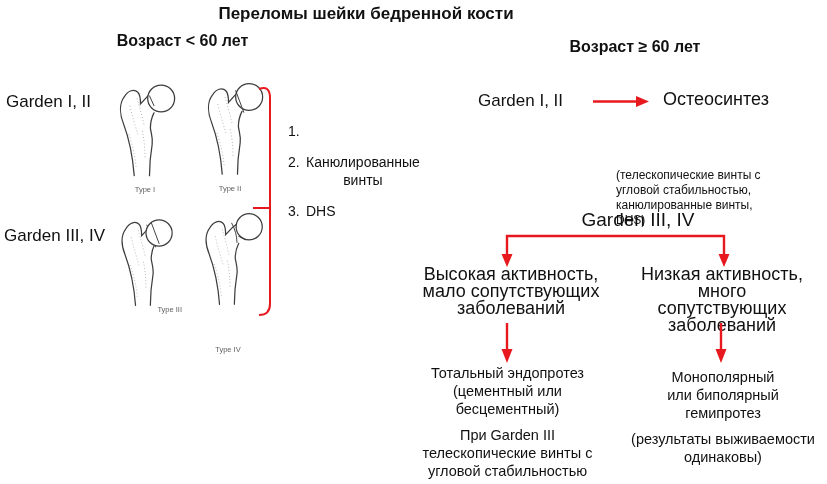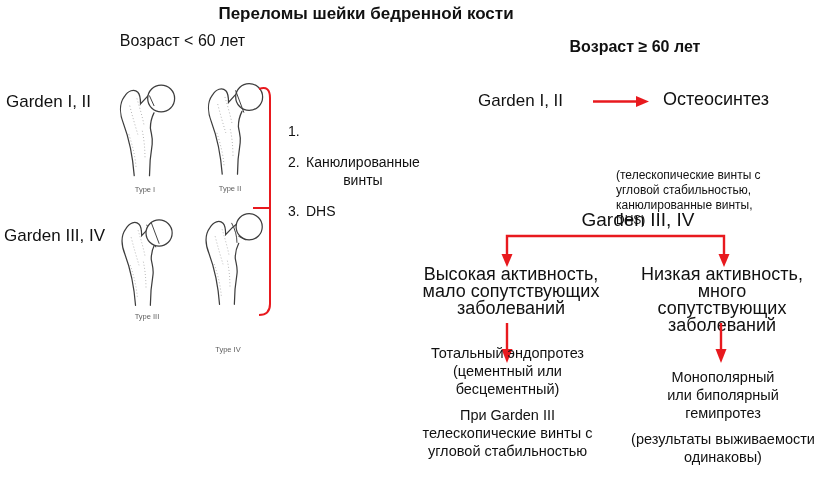--- a/index.html
+++ b/index.html
@@ -4,21 +4,21 @@
 <style>
   html,body{margin:0;padding:0;background:#fff;}
   #canvas{
     position:relative;width:827px;height:484px;background:#ffffff;
     font-family:"Liberation Sans", sans-serif;color:#111;overflow:hidden;
   }
   .abs{position:absolute;}
   .ml{white-space:pre-line;}
 
   .page-title{left:166px;top:4px;width:400px;font-size:17px;font-weight:bold;text-align:center;}
-  .hdr-left{left:80px;top:32px;width:205px;font-size:16px;font-weight:normal;text-align:center;}
+  .hdr-left{left:80px;top:32px;width:205px;font-size:16px;font-weight:bold;text-align:center;}
   .hdr-right{left:535px;top:38px;width:200px;font-size:16px;font-weight:bold;text-align:center;}
 
   .garden-lbl-left{font-size:17px;}
   .bone-type-lbl{font-size:7.5px;color:#5f5f5f;text-align:center;width:70px;}
 
   
   .bone-line{stroke:#3d3d3d;stroke-width:1.4;fill:none;stroke-linecap:round;}
   .bone-head{fill:#ffffff;stroke:#3d3d3d;stroke-width:1.4;}
   .bone-dots{stroke:#787878;stroke-width:.8;fill:none;stroke-dasharray:1 2.6;opacity:.85;}
   .bone-crack{stroke:#3d3d3d;stroke-width:1.1;fill:none;stroke-linecap:round;}
@@ -35,21 +35,21 @@
   .osteo{left:616px;top:89px;width:200px;font-size:18px;text-align:center;}
   .osteo-note{left:616px;top:120px;width:200px;font-size:12px;line-height:15px;text-align:left;margin-top:48px;}
 
   .g34-label{left:538px;top:209px;width:200px;font-size:19px;text-align:center;}
 
   .cond{font-size:18px;line-height:17px;text-align:center;}
   .cond-left{left:421px;top:266px;width:180px;}
   .cond-right{left:631px;top:266px;width:182px;}
 
   .outcome{font-size:14.5px;line-height:18px;text-align:center;}
-  .outcome-left{left:405px;top:344px;width:205px;}
+  .outcome-left{left:405px;top:364px;width:205px;}
   .outcome-right{left:618px;top:368px;width:210px;}
   .outcome .para2{margin-top:8px;}
 </style>
 </head>
 <body>
 
 <div id="canvas">
 
   <svg width="0" height="0" style="position:absolute">
     <defs>
@@ -89,21 +89,21 @@
   </svg>
   <svg class="abs" style="left:196px;top:210px;" width="68" height="98" viewBox="0 0 78 108">
     <use href="#femur-body"></use>
     <path class="bone-crack" d="M41,13 C45,20 47,28 47,35"></path>
     <circle class="bone-head" cx="61" cy="17" r="15"></circle>
     <path class="bone-crack" d="M49,28 L57,32"></path>
   </svg>
 
   <div class="abs bone-type-lbl" style="left:110px;top:185px;">Type I</div>
   <div class="abs bone-type-lbl" style="left:195px;top:184px;">Type II</div>
-  <div class="abs bone-type-lbl" style="left:112px;top:312px;">Type III</div>
+  <div class="abs bone-type-lbl" style="left:112px;top:305px;text-align:right;">Type III</div>
   <div class="abs bone-type-lbl" style="left:193px;top:313px;margin-top:32px;">Type IV</div>
 
   <svg class="abs" style="left:248px;top:82px;" width="28" height="240" viewBox="0 0 28 240">
     <path class="red-stroke" stroke-width="2" d="M11,7 Q22,3 22,16 L22,222 Q22,233 11,233"></path>
     <path class="red-stroke" stroke-width="2" d="M5,126 L22,126"></path>
   </svg>
 
   <div class="abs treatments">
     <div class="treat-item">
       <span class="treat-num">1.</span>

